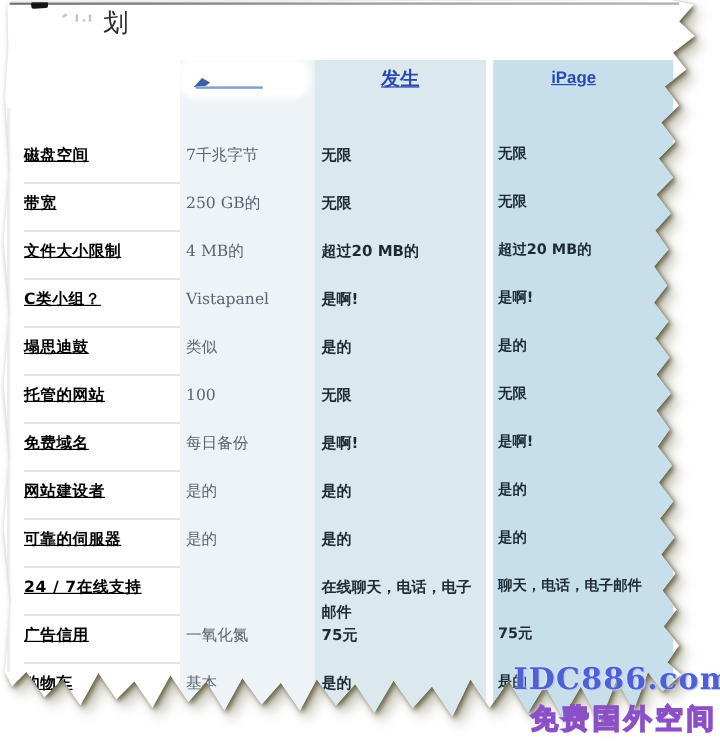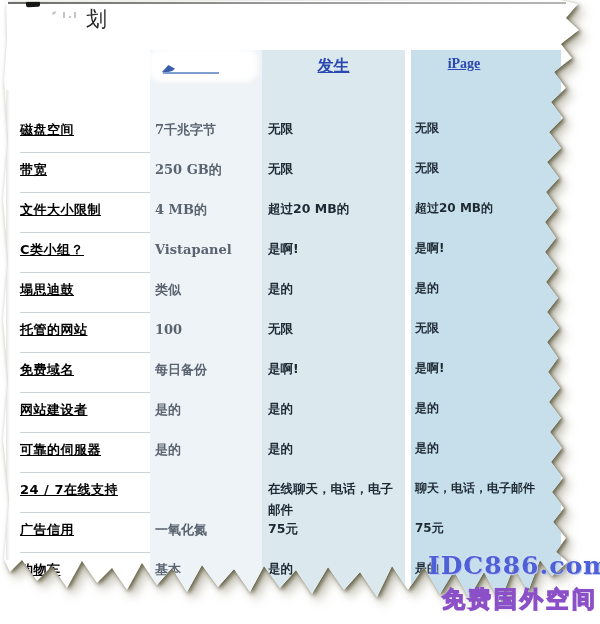--- a/index.html
+++ b/index.html
@@ -43,31 +43,31 @@
   
   .colbg{position:absolute;top:50px;height:560px;}
   .col2-bg{left:150px;width:112px;background:var(--col-basic-bg,#eef3f7);}
   .col3-bg{left:262px;width:143px;background:var(--col-fasheng-bg,#dbe9ee);}
   .col4-bg{left:411px;width:150px;background:var(--col-ipage-bg,#c6dfeb);}
 
   
   .hdr{position:absolute;top:56px;text-align:center;font-weight:bold;
     color:var(--link-blue,#2b48b0);text-decoration:underline;cursor:pointer;}
   .hdr-fasheng{left:262px;width:143px;font-size:16px;text-align:center;}
-  .hdr-ipage{left:397px;width:134px;font-size:14px;font-family:Liberation Serif, serif;}
+  .hdr-ipage{left:411px;width:134px;font-size:14px;font-family:Liberation Sans, sans-serif;}
   .erased-patch{position:absolute;left:152px;top:52px;width:102px;height:26px;background:#fff;
     border-radius:9px;box-shadow:0 0 5px 4px rgba(255,255,255,.95);}
   .erased-underline{position:absolute;left:163px;top:72px;width:56px;height:2px;background:#7f9fd0;}
   .erased-mark{position:absolute;left:161px;top:65px;width:14px;height:7px;background:#3a5fa8;
     transform:rotate(-6deg);clip-path:polygon(0 100%,55% 0,100% 65%,70% 100%);}
 
   
   .rows{position:absolute;left:20px;top:85px;width:545px;margin-top:28px;}
   .row{position:relative;height:40px;}
-  .cell{position:absolute;top:6px;line-height:1.65;font-weight:bold;}
+  .cell{position:absolute;top:6px;line-height:1.65;}
   .label{left:0;width:130px;font-size:13px;font-weight:bold;color:#000;
     text-decoration:underline;letter-spacing:.5px;cursor:pointer;}
   .c2{left:135px;width:110px;font-size:13px;color:var(--basic-text,#5a6470);
     font-family:"DejaVu Serif",serif;}
   .c3{left:248px;width:135px;font-size:12.5px;font-weight:bold;color:var(--value-text,#1e2a34);}
   .c4{left:395px;width:148px;font-size:12px;font-weight:bold;color:var(--value-text,#1e2a34);}
   .divider{position:absolute;left:0;bottom:0;width:130px;height:1px;background:#ccd3d8;}
 
   
   .wm{position:absolute;z-index:5;font-weight:bold;}

